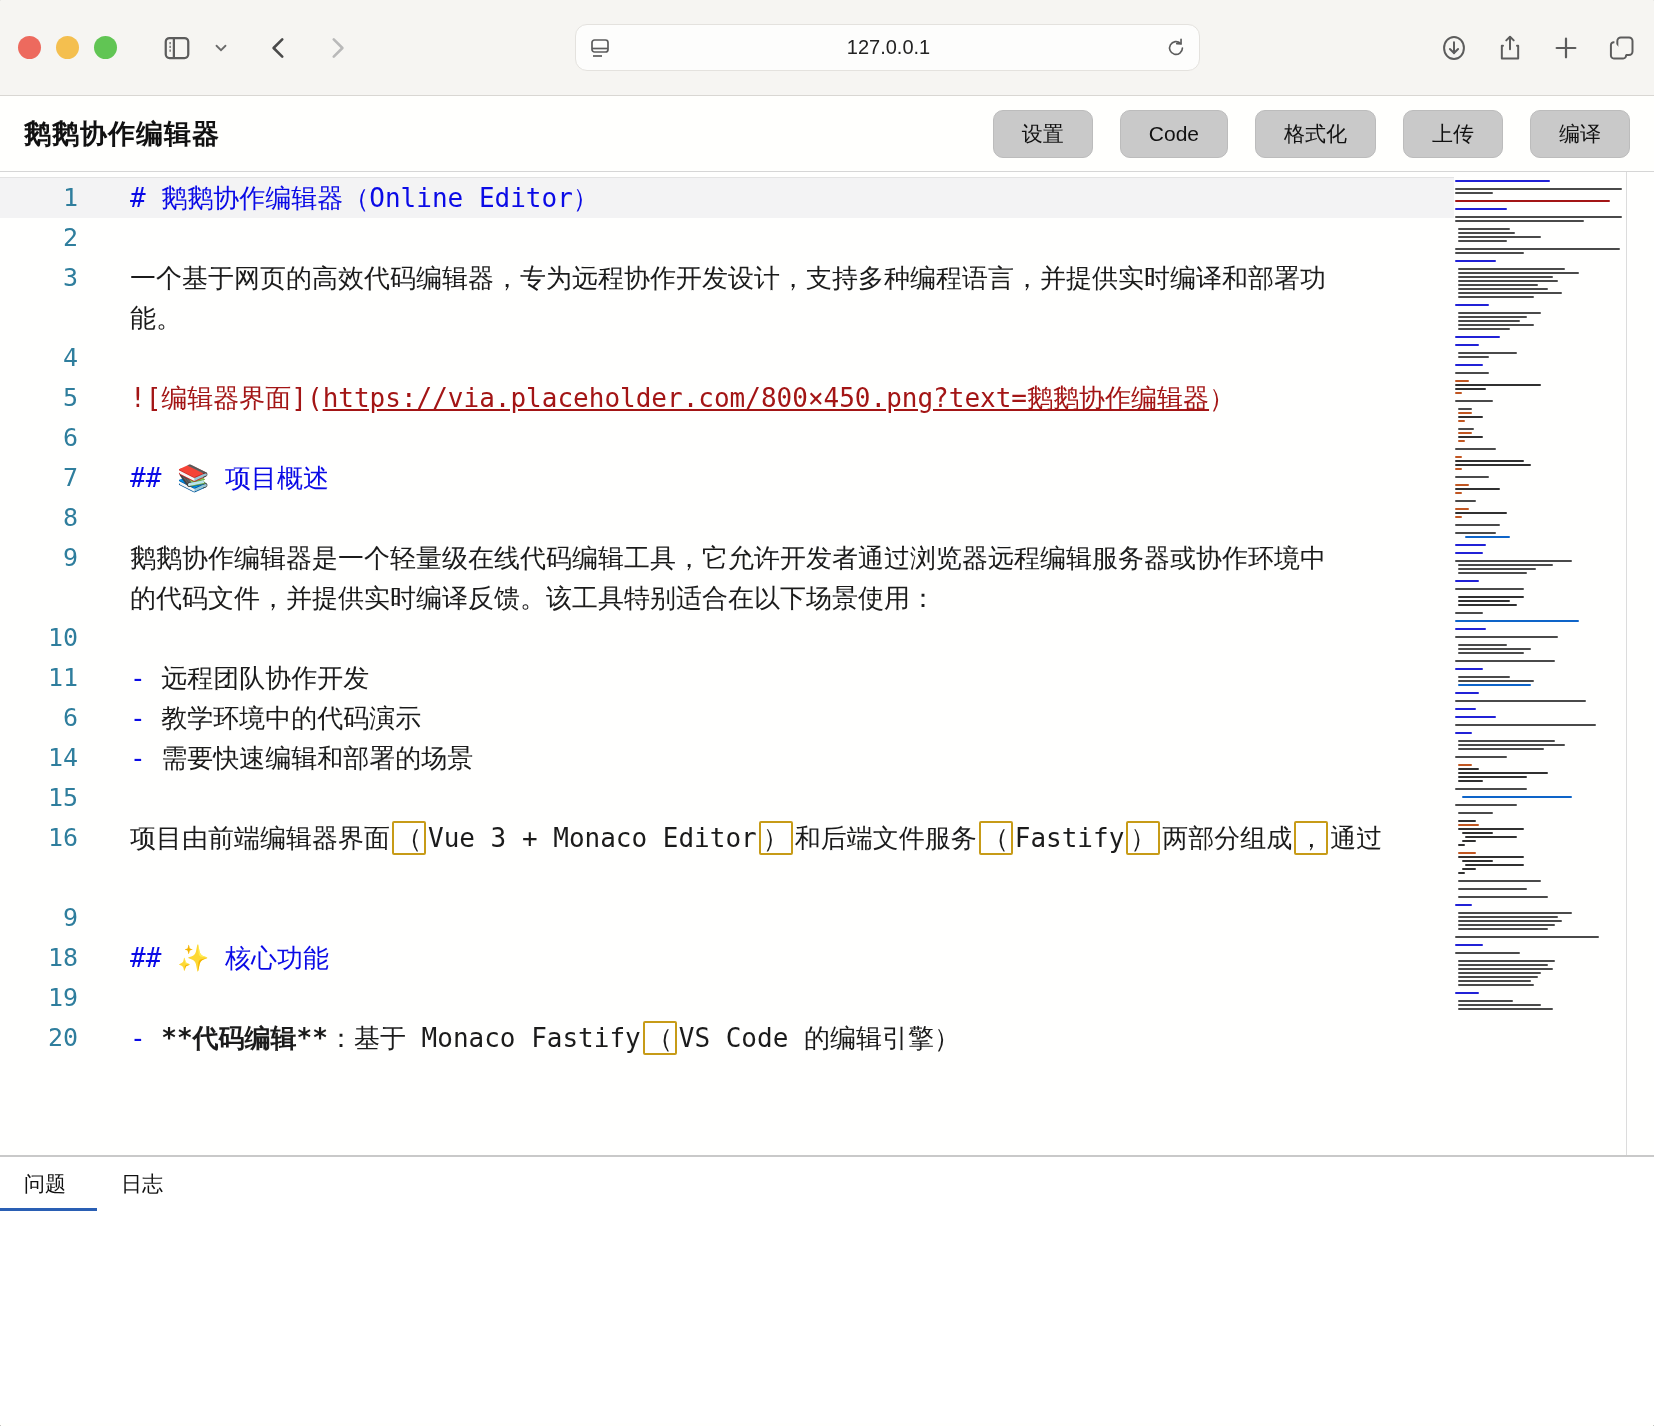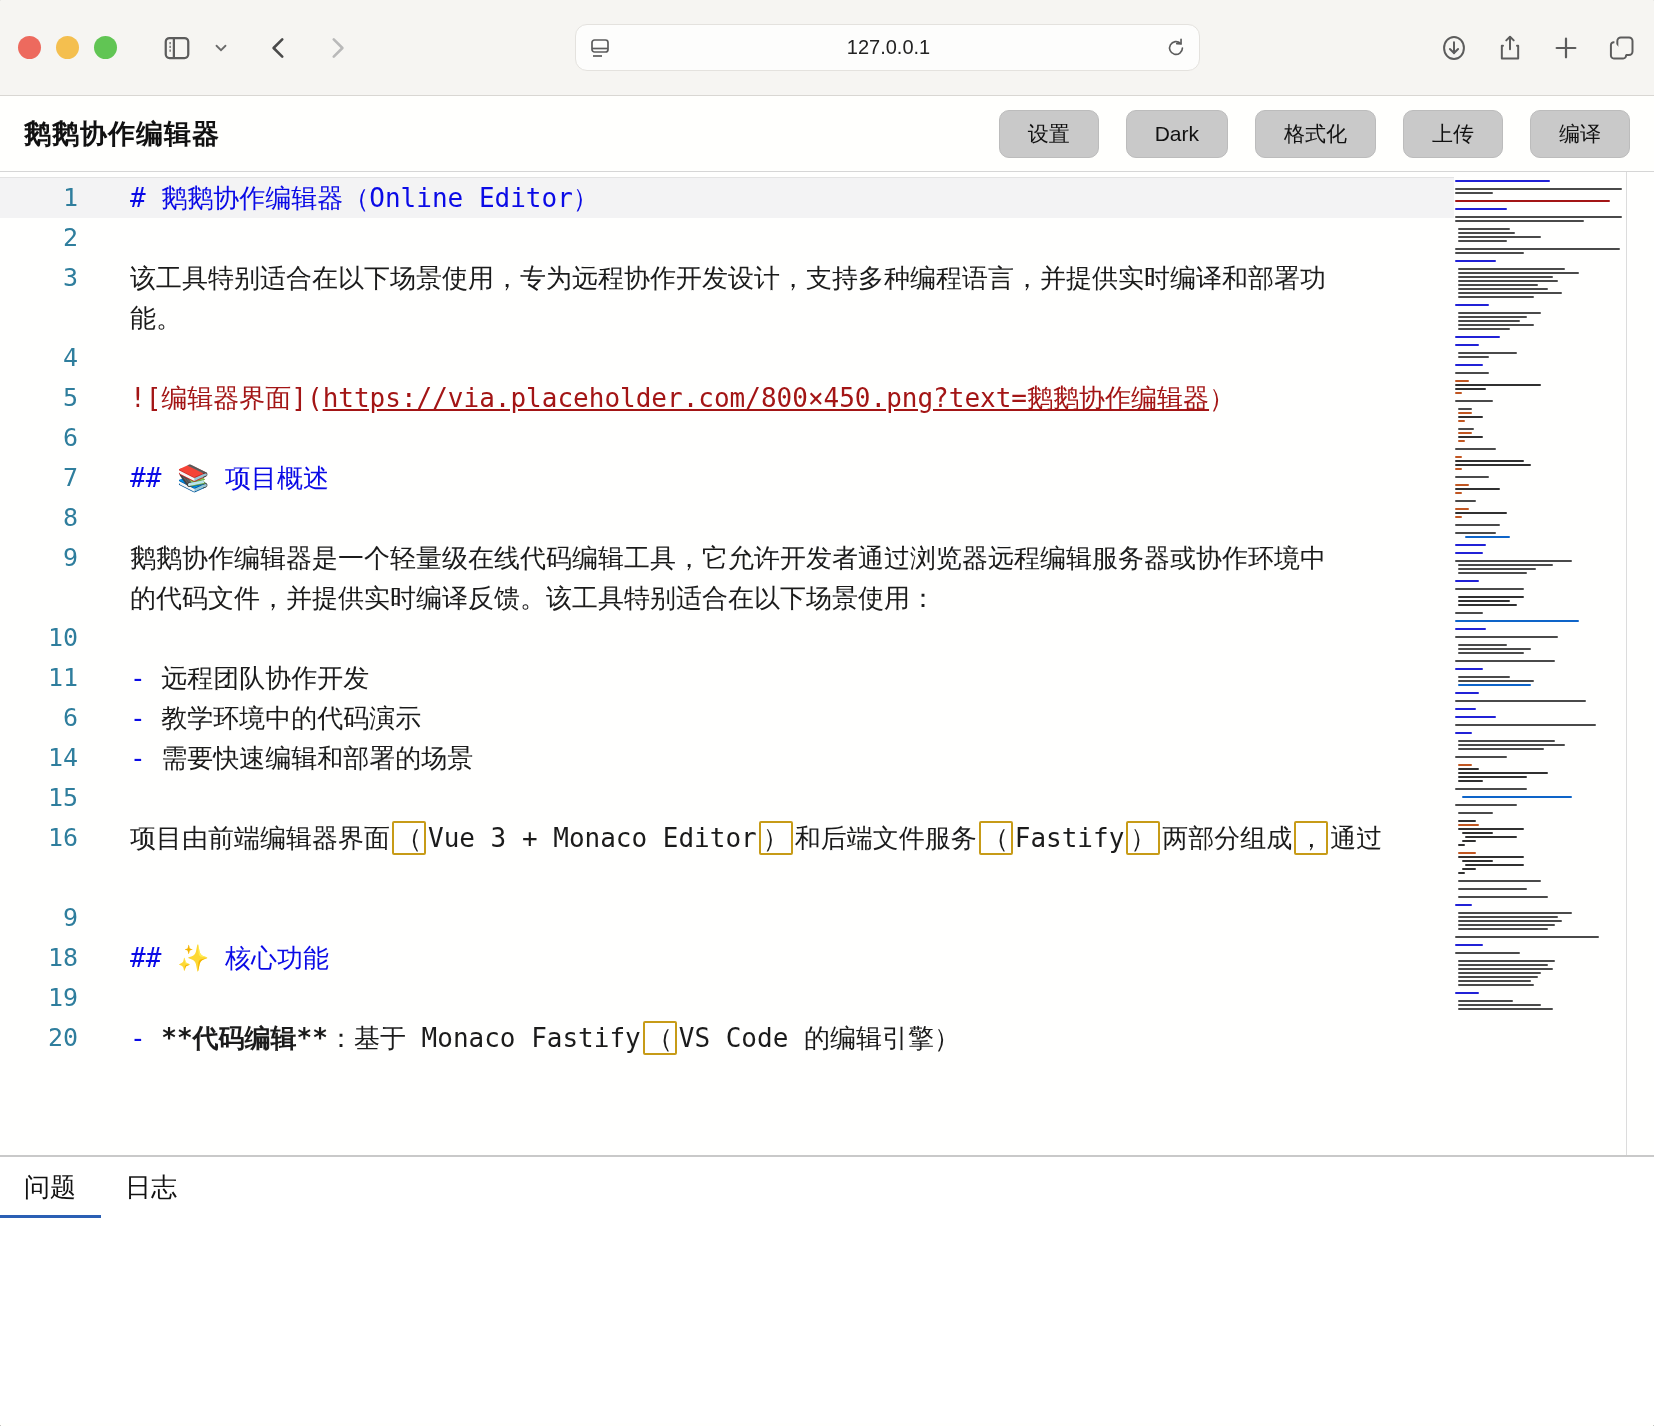--- a/index.html
+++ b/index.html
@@ -33,21 +33,21 @@
   .seg.mu{color:#a31515;text-decoration:underline;}
   .seg.b{font-weight:bold;}
   .seg.x{border:2px solid #c79b17;border-radius:2px;padding:0 2px;margin:0 2px;}
   
   .minimap{position:absolute;top:8px;right:27px;width:172px;bottom:0;}
   .mrow{height:2px;margin-bottom:2px;border-radius:1px;}
   .map-edge{position:absolute;top:0;bottom:0;right:27px;width:0;border-left:1px solid #dcdcdc;}
   
   .panel{border-top:2px solid #c9c9c9;background:#ffffff;height:268px;box-sizing:border-box;}
   .tabs{display:flex;}
-  .tab{padding:13px 25px 10px 24px;font-size:26px;color:#111;border-bottom:3px solid transparent;cursor:pointer;min-width:48px;text-align:left;}
+  .tab{padding:13px 25px 10px 24px;font-size:21px;color:#111;border-bottom:3px solid transparent;cursor:pointer;min-width:48px;text-align:left;}
   .tab.active{border-bottom-color:#2a5fb4;}
 </style>
 </head>
 <body>
 
 <div class="window">
 
   <div class="chrome">
     <div class="lights">
       <div class="light red"></div>
@@ -123,32 +123,32 @@
             <path d="M5.5 7 h-0.5 a2.5 2.5 0 0 0 -2.5 2.5 v9 a2.5 2.5 0 0 0 2.5 2.5 h8 a2.5 2.5 0 0 0 2.5 -2.5 v-0.5" fill="#f6f5f2"></path>
         </svg>
       </span>
     </div>
   </div>
 
   <div class="page-header">
     <div class="page-title">鹅鹅协作编辑器</div>
     <div class="header-actions">
         <button class="hbtn">设置</button>
-        <button class="hbtn">Dark</button>
+        <button class="hbtn">Code</button>
         <button class="hbtn">格式化</button>
         <button class="hbtn">上传</button>
         <button class="hbtn">编译</button>
       </div>
   </div>
 
   <div class="editor">
     <div class="rows">
         <div class="erow hl"><span class="gut">1</span><span class="code"><span class="seg h"># 鹅鹅协作编辑器（Online Editor）</span></span></div>
         <div class="erow"><span class="gut">2</span><span class="code"></span></div>
-        <div class="erow"><span class="gut">3</span><span class="code"><span class="seg">该工具特别适合在以下场景使用，专为远程协作开发设计，支持多种编程语言，并提供实时编译和部署功</span></span></div>
+        <div class="erow"><span class="gut">3</span><span class="code"><span class="seg">一个基于网页的高效代码编辑器，专为远程协作开发设计，支持多种编程语言，并提供实时编译和部署功</span></span></div>
         <div class="erow"><span class="gut"></span><span class="code"><span class="seg">能。</span></span></div>
         <div class="erow"><span class="gut">4</span><span class="code"></span></div>
         <div class="erow"><span class="gut">5</span><span class="code"><span class="seg m">![编辑器界面](</span><span class="seg mu">https://via.placeholder.com/800×450.png?text=鹅鹅协作编辑器</span><span class="seg m">）</span></span></div>
         <div class="erow"><span class="gut">6</span><span class="code"></span></div>
         <div class="erow"><span class="gut">7</span><span class="code"><span class="seg h">## 📚 项目概述</span></span></div>
         <div class="erow"><span class="gut">8</span><span class="code"></span></div>
         <div class="erow"><span class="gut">9</span><span class="code"><span class="seg">鹅鹅协作编辑器是一个轻量级在线代码编辑工具，它允许开发者通过浏览器远程编辑服务器或协作环境中</span></span></div>
         <div class="erow"><span class="gut"></span><span class="code"><span class="seg">的代码文件，并提供实时编译反馈。该工具特别适合在以下场景使用：</span></span></div>
         <div class="erow"><span class="gut">10</span><span class="code"></span></div>
         <div class="erow"><span class="gut">11</span><span class="code"><span class="seg d">- </span><span class="seg">远程团队协作开发</span></span></div>

